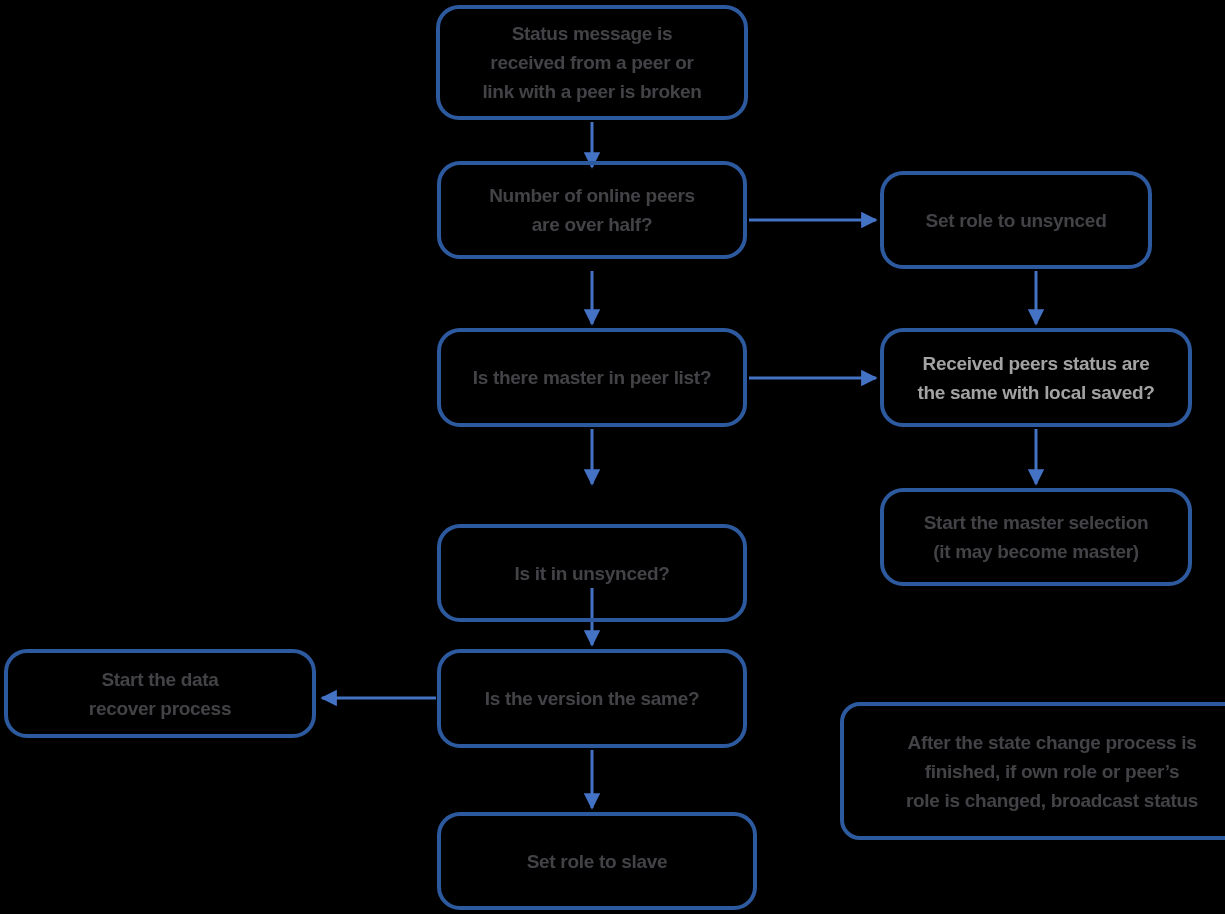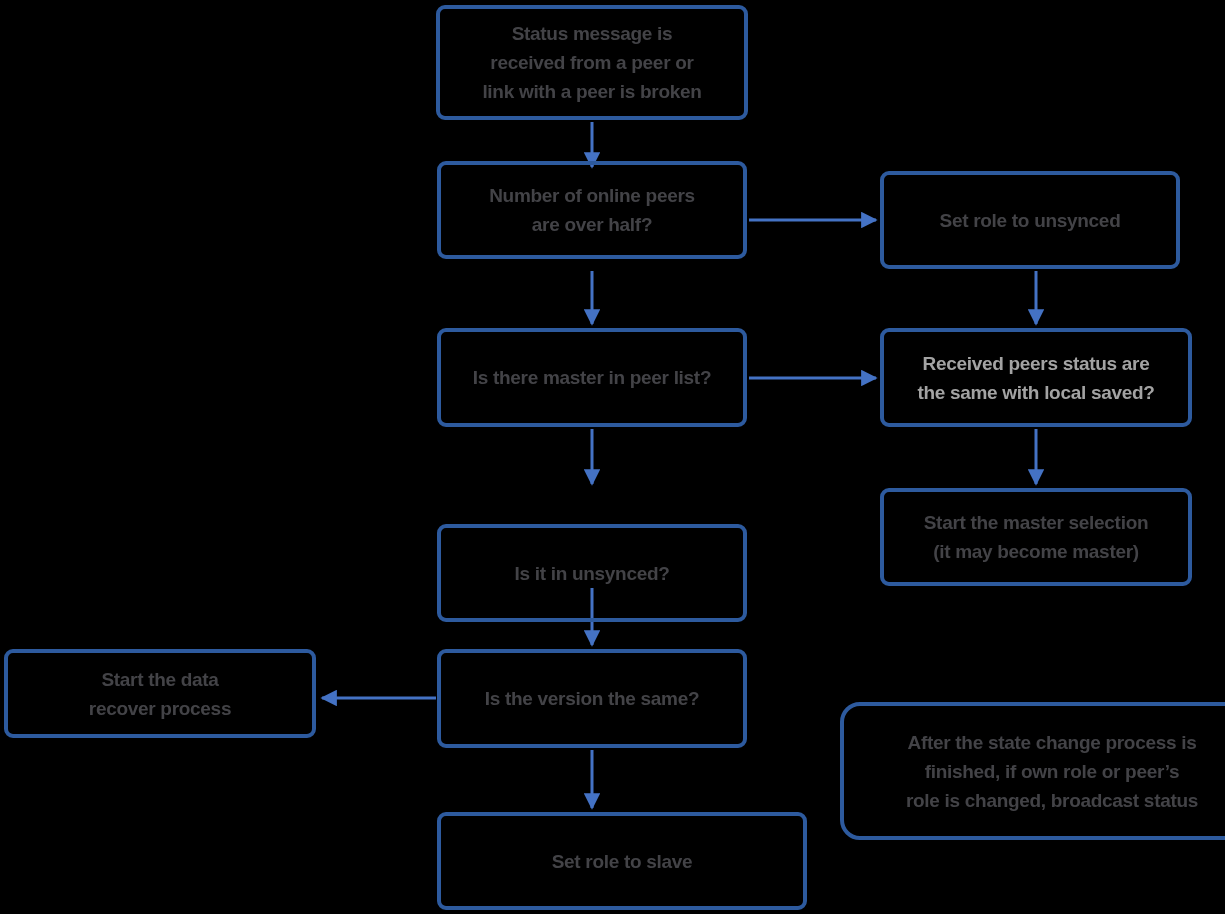--- a/index.html
+++ b/index.html
@@ -12,21 +12,21 @@
   }
   .edges-layer {
     position: absolute;
     left: 0; top: 0;
     width: 1225px; height: 914px;
   }
   .node {
     position: absolute;
     box-sizing: border-box;
     border: 4px solid #2d5a9e;
-    border-radius: 9px;
+    border-radius: 23px;
     background: transparent;
     display: flex;
     align-items: center;
     justify-content: center;
     text-align: center;
   }
   .node.note { border-radius: 20px; }
   .node .label {
     font-weight: bold;
     font-size: 19px;
@@ -61,21 +61,21 @@
   <div id="nodes">
       <div class="node" style="left: 436px; top: 5px; width: 312px; height: 115px; border-color: rgb(45, 90, 158);">
         <span class="label" style="color: rgb(67, 67, 71);">Status message is
 received from a peer or
 link with a peer is broken</span>
       </div>
       <div class="node" style="left: 437px; top: 161px; width: 310px; height: 98px; border-color: rgb(45, 90, 158);">
         <span class="label" style="color: rgb(67, 67, 71);">Number of online peers
 are over half?</span>
       </div>
-      <div class="node" style="left: 880px; top: 171px; width: 300px; height: 98px; border-color: rgb(45, 90, 158);">
+      <div class="node" style="left: 880px; top: 171px; width: 272px; height: 98px; border-color: rgb(45, 90, 158);">
         <span class="label" style="color: rgb(67, 67, 71);">Set role to unsynced</span>
       </div>
       <div class="node" style="left: 437px; top: 328px; width: 310px; height: 99px; border-color: rgb(45, 90, 158);">
         <span class="label" style="color: rgb(67, 67, 71);">Is there master in peer list?</span>
       </div>
       <div class="node" style="left: 880px; top: 328px; width: 312px; height: 99px; border-color: rgb(45, 90, 158);">
         <span class="label" style="color: #a3a3a3;">Received peers status are
 the same with local saved?</span>
       </div>
       <div class="node" style="left: 437px; top: 488px; width: 310px; height: 98px; border-color: rgb(45, 90, 158); margin-top: 36px;">
@@ -90,17 +90,17 @@
 recover process</span>
       </div>
       <div class="node" style="left: 437px; top: 649px; width: 310px; height: 99px; border-color: rgb(45, 90, 158); text-align: right;">
         <span class="label" style="color: rgb(67, 67, 71);">Is the version the same?</span>
       </div>
       <div class="node note" style="left: 840px; top: 702px; width: 424px; height: 138px; border-color: rgb(45, 90, 158);">
         <span class="label" style="color: rgb(67, 67, 71);">After the state change process is
 finished, if own role or peer’s
 role is changed, broadcast status</span>
       </div>
-      <div class="node" style="left: 437px; top: 812px; width: 370px; height: 98px; border-color: rgb(45, 90, 158); text-align: right;">
+      <div class="node" style="left: 437px; top: 812px; width: 320px; height: 98px; border-color: rgb(45, 90, 158); text-align: right;">
         <span class="label" style="color: rgb(67, 67, 71);">Set role to slave</span>
       </div>
     </div>
 </div>
 
 </body></html>

